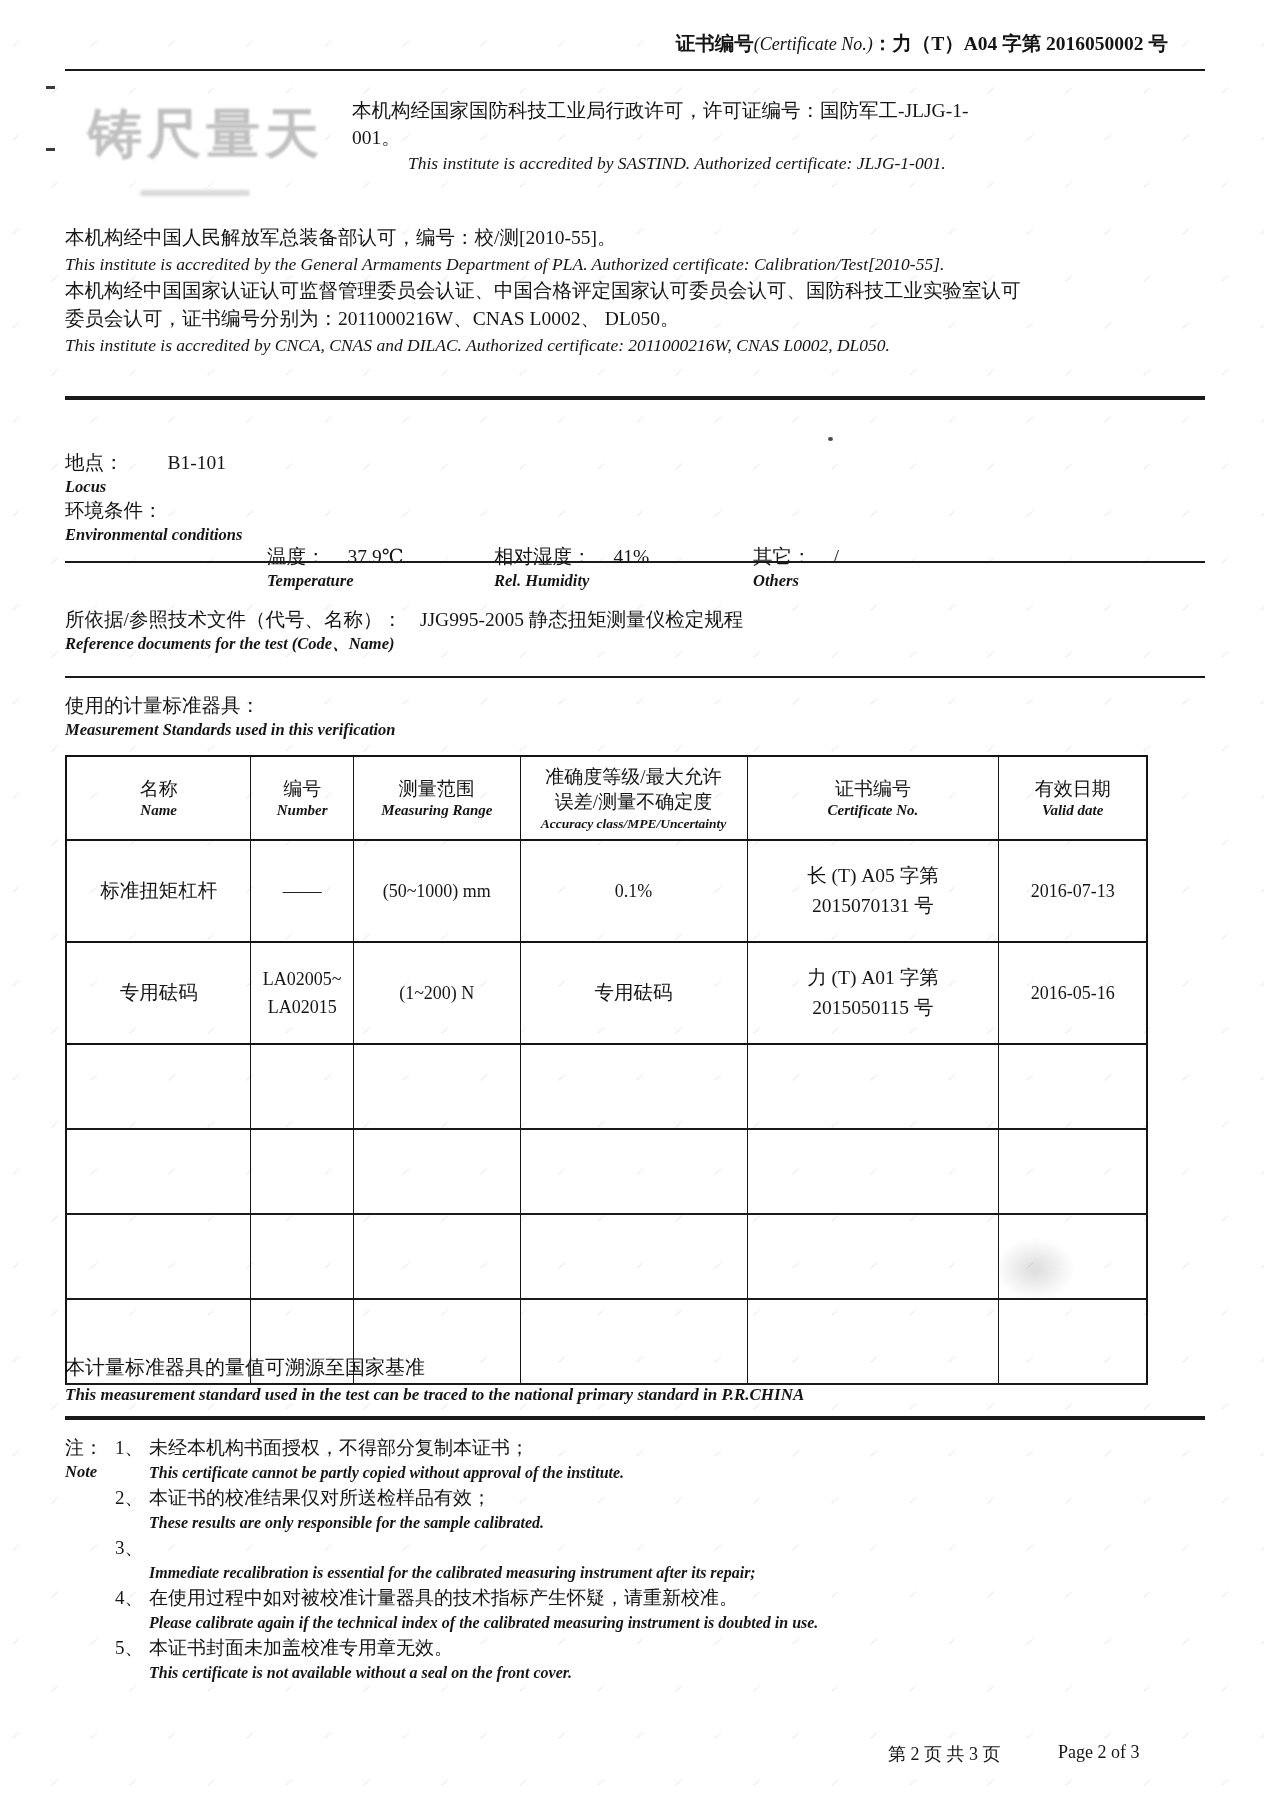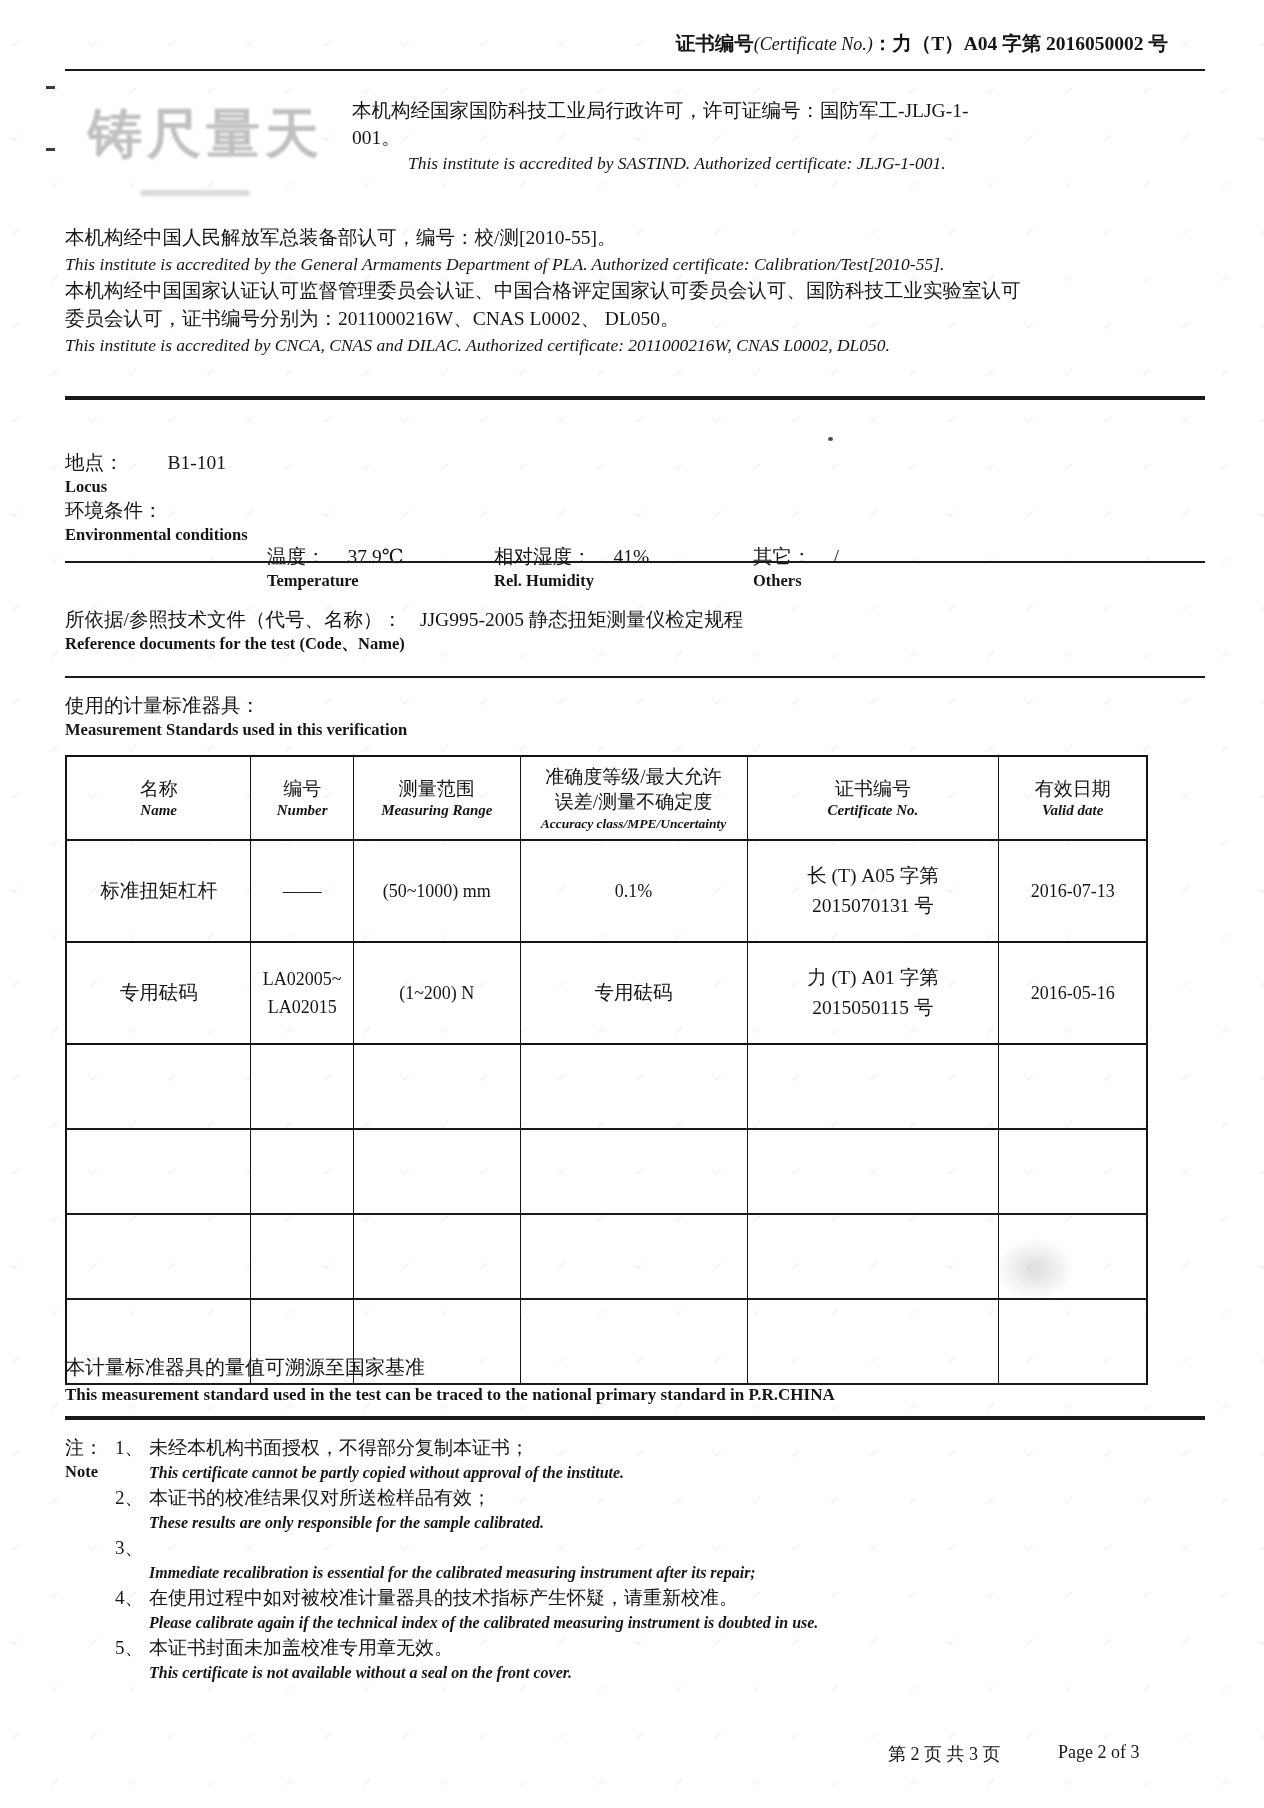--- a/index.html
+++ b/index.html
@@ -32,21 +32,21 @@
     color:rgba(105,105,105,.42);filter:blur(1px);
     font-family:"DejaVu Serif",serif;
   }
   .seal-sub{
     position:absolute;left:52px;top:92px;width:110px;height:6px;border-radius:3px;
     background:rgba(120,120,120,.28);filter:blur(1.6px);
   }
   
   .zh{font-size:19.5px;line-height:27px;white-space:pre-line;}
   .en{font-style:italic;font-size:17.5px;line-height:25px;}
-  .en-b{font-weight:700;font-size:16.5px;line-height:22px;}
+  .en-b{font-style:italic;font-weight:700;font-size:16.5px;line-height:22px;}
   p{margin:0;}
   
   .acc-right{left:352px;top:97px;width:648px;}
   .acc-right .en{text-align:justify;}
   .acc-right .en.indent{text-align:left;padding-left:56px;}
   .acc-full{left:65px;top:224px;width:1150px;}
   .acc-full .zh{line-height:28px;}
   
   .location{left:65px;top:424px;}
   .location .row1 .val{margin-left:44px;}

